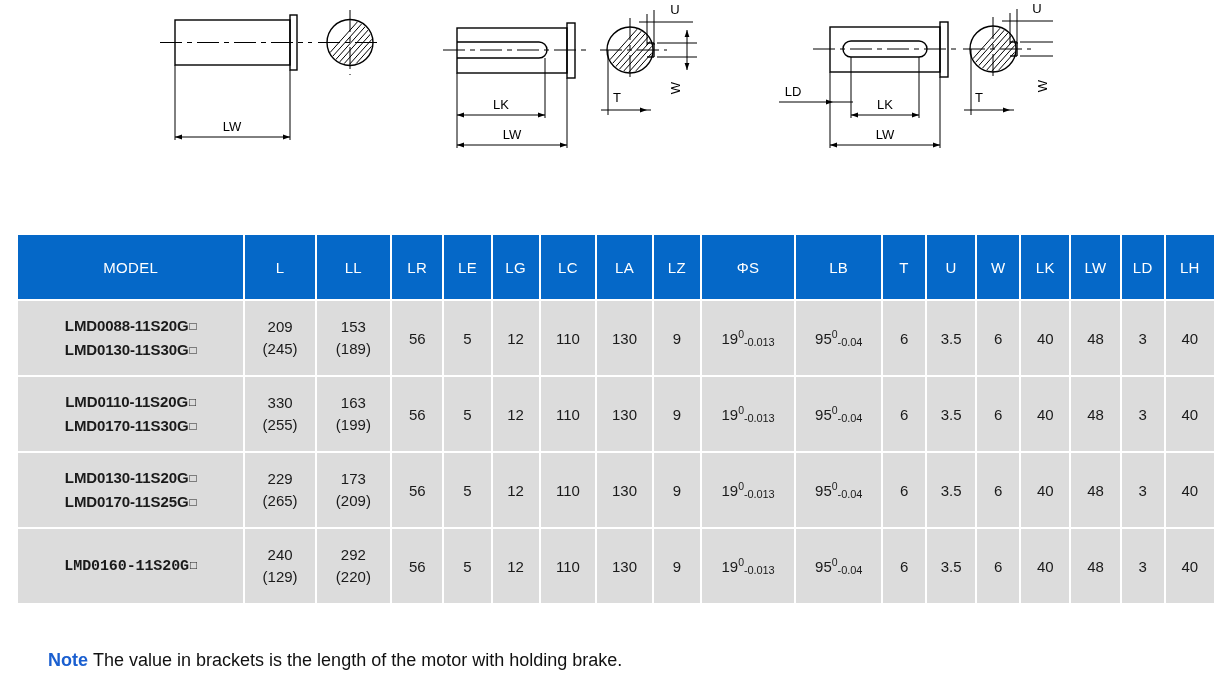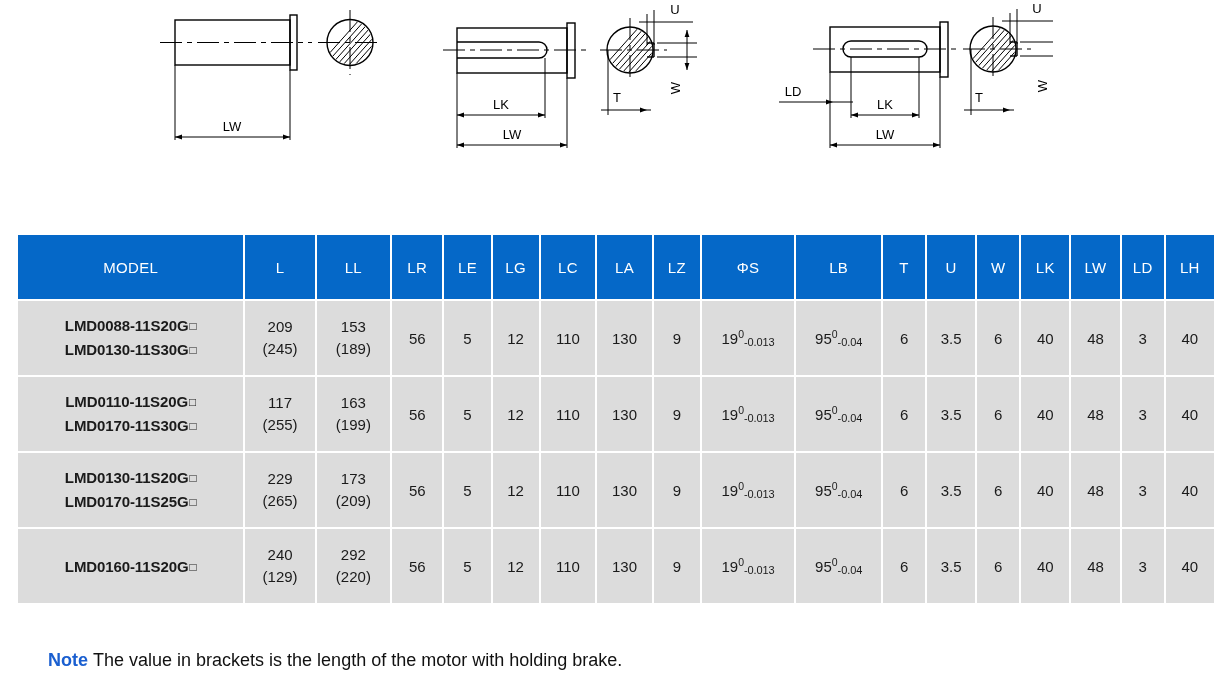--- a/index.html
+++ b/index.html
@@ -84,20 +84,21 @@
     font-size: 15.5px;
     color: #000;
     letter-spacing: -.1px;
   }
   .model-line {
     line-height: 1.62;
     white-space: nowrap;
   }
   .model-line.single {
     line-height: 1;
+    font-family: Liberation Mono, monospace;
   }
   .sq {
     font-size: 12px;
     vertical-align: 1px;
     margin-left: 1px;
   }
   .val-stack {
     line-height: 1.5;
     text-align: center;
   }
@@ -402,21 +403,21 @@
         <td>40</td>
       </tr>
 
       <tr>
         <td class="model-cell">
           <div class="model-line"><span>LMD0110-11S20G</span><span class="sq">□</span></div>
           <div class="model-line"><span>LMD0170-11S30G</span><span class="sq">□</span></div>
         </td>
         <td>
             <div class="val-stack">
-              <div>117</div>
+              <div>330</div>
               <div>(255)</div>
             </div>
           </td>
         <td>
             <div class="val-stack">
               <div>163</div>
               <div>(199)</div>
             </div>
           </td>
         <td>56</td>

